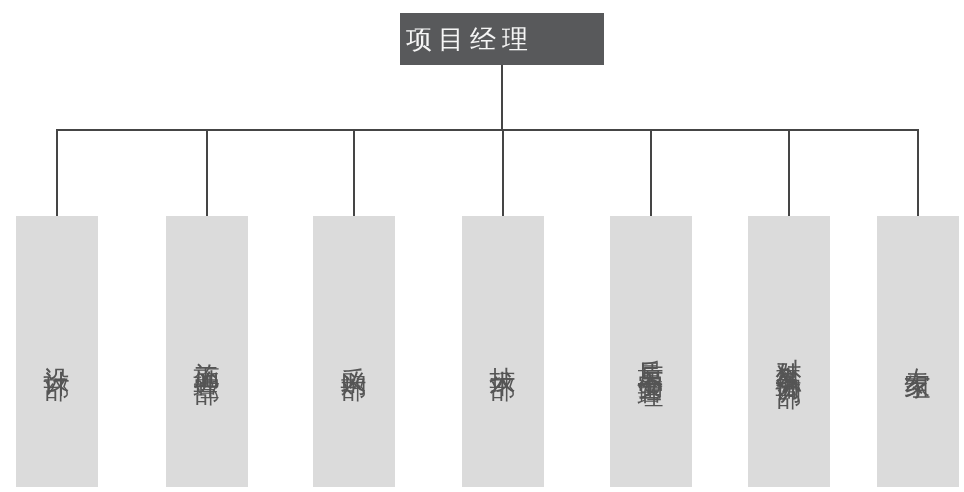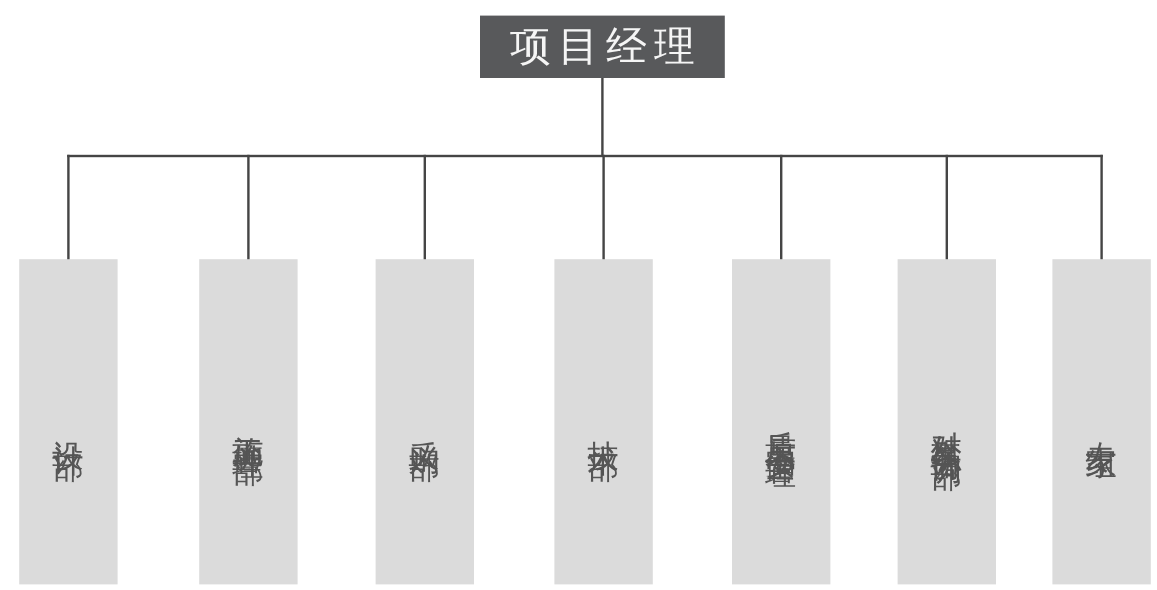--- a/index.html
+++ b/index.html
@@ -22,22 +22,22 @@
     overflow: hidden;
   }
 
   
   .root-box {
     position: absolute;
     left: 400px; top: 13px;
     width: 204px; height: 52px;
     background: var(--root-box-bg);
     color: var(--root-box-text);
-    display: flex; align-items: center; justify-content: center;
-    font-size: 34px;
+    display: flex; align-items: center; 
+    font-size: 26px;
     letter-spacing: 6px;
     text-indent: 6px; 
   }
 
   
   .line { position: absolute; background: var(--line); }
   .stem   { left: 501px; top: 65px;  width: 2px;  height: 65px; }
   .hbus   { left: 56px;  top: 129px; width: 863px; height: 2px; }
   .drop   { top: 129px; width: 2px; height: 88px; }
   .drop-0 { left: 56px; }

